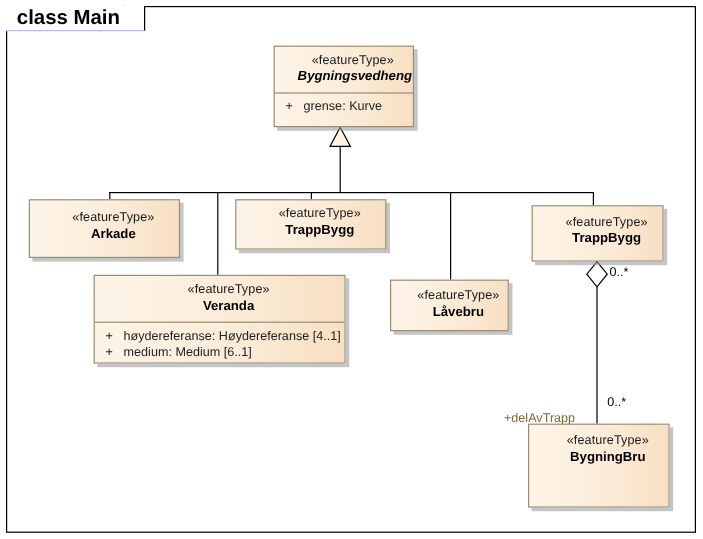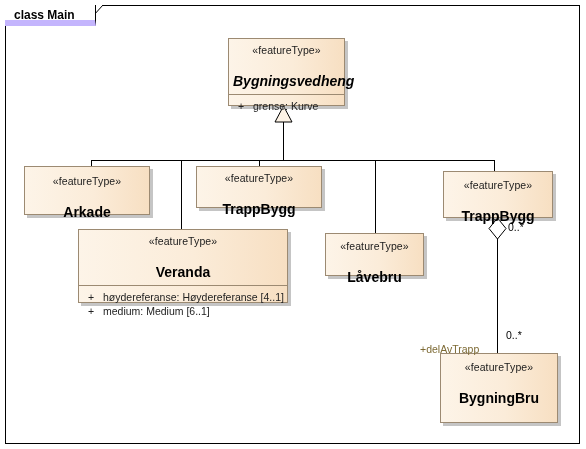--- a/index.html
+++ b/index.html
@@ -31,23 +31,23 @@
     background: transparent;
   }
   .frame-tab {
     position: absolute;
     left: 5px;
     top: 5px;
     height: 21px;
     box-sizing: border-box;
     background: #ffffff;
     border-right: 1px solid #000000;
-    border-bottom: 6px solid #c4b5fd;
+    border-bottom: 1px solid #c4b5fd;
     padding: 2px 20px 2px 9px;
-    font-size: 12px;
+    font-size: 17px;
     font-weight: bold;
     color: #000000;
     white-space: nowrap;
     line-height: 16px;
     z-index: 6;
   }
   .frame-tab-cut {
     position: absolute;
     left: 0;
     top: 0;
@@ -59,36 +59,36 @@
   
   .uml-class {
     position: absolute;
     box-sizing: border-box;
     border: 1px solid #9c8a72;
     background: linear-gradient(to right, #fdf4e8 0%, #fbecd9 55%, #f7dfc2 100%);
     box-shadow: 3px 3px 0 0 rgba(150,150,150,0.55);
     z-index: 4;
   }
   .uml-head {
-    padding: 5px 4px 6px 4px;
+    padding: 5px 4px 6px 19px;
     text-align: center;
     line-height: 13px;
   }
   .stereotype {
     display: block;
     font-size: 10.5px;
     color: #1a1a1a;
     letter-spacing: 0.1px;
   }
   .cname {
     display: block;
-    font-size: 14px;
+    font-size: 11px;
     font-weight: bold;
     color: #000000;
-    margin-top: 18px;
+    margin-top: 1px;
   }
   .cname.abstract {
     font-style: italic;
   }
   .uml-sep {
     height: 1px;
     background: #9c8a72;
     font-size: 0;
     line-height: 0;
   }

